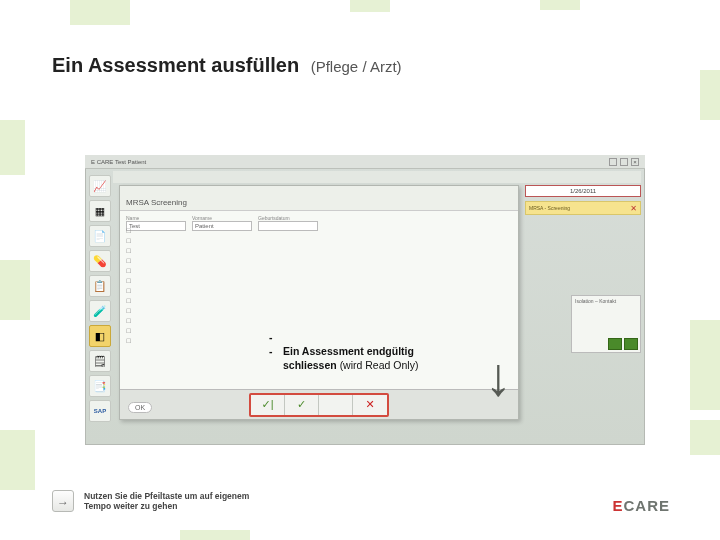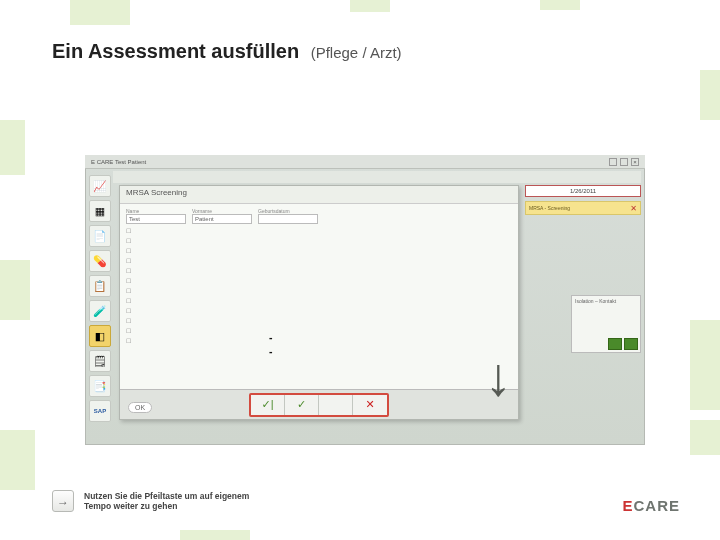--- a/index.html
+++ b/index.html
@@ -31,21 +31,21 @@
   .t5{left:0;top:260px;width:30px;height:60px;background:#e7f1d5}
   .t6{left:0;top:430px;width:35px;height:60px;}
   .t7{left:700px;top:70px;width:20px;height:50px;}
   .t8{left:690px;top:320px;width:30px;height:90px;}
   .t9{left:690px;top:420px;width:30px;height:35px;background:#e7f1d5}
   .t10{left:180px;top:530px;width:70px;height:10px;}
 
   
   .slide-title {
     position: absolute;
-    left: 52px; top: 40px;
+    left: 52px; top: 54px;
     font-size: 20px;
     font-weight: 700;
     color: #222;
     z-index: 3;
   }
   .slide-title .sub { font-weight: 400; font-size: 15px; color:#555; margin-left:6px;}
 
   
   .shot-wrap {
     position: absolute;
@@ -91,21 +91,21 @@
     background:#e4e8e2;
   }
 
   .panel-outer{
     position:absolute; left:34px; top:30px; width:400px; height:235px;
     background:#f7f9f5; border:1px solid #b2b6b0;
     box-shadow:2px 2px 4px rgba(0,0,0,.2);
   }
   .panel-head{
     height:18px; background:#edf0ea; border-bottom:1px solid #ccc;
-    font-size:8px; padding:2px 6px; color:#555;
+    font-size:8px; padding:12px 6px; color:#555;
   }
   .panel-fields{
     display:flex; gap:6px; padding:4px 6px; font-size:6px; color:#666;
   }
   .fld label{display:block;color:#888;font-size:5px;}
   .fld .box{border:1px solid #bbb;background:#fff;min-width:60px;height:10px;padding:1px 2px;}
 
   .panel-body{
     position:absolute; left:6px; right:6px; top:40px; bottom:38px;
     overflow:hidden;
@@ -186,21 +186,21 @@
   }
   .hint .keycap{
     width:22px; height:22px; border:1px solid #b7b9b5; border-radius:3px;
     background:linear-gradient(#fdfdfd,#e7e8e5);
     display:flex; align-items:center; justify-content:center;
     font-size:12px; color:#666;
   }
   .hint .txt{font-size:8.5px; color:#444; max-width:170px; line-height:1.2;font-weight:bold;}
 
   .brand{
-    position:absolute; right:40px; bottom:26px;
+    position:absolute; right:50px; bottom:26px;
     font-size:15px; font-weight:800; letter-spacing:1px;
     color:#6f7570; z-index:3;
   }
   .brand .e{color:#c33;background:#fff;}
 
 </style>
 </head>
 <body>
 
 <div class="bg-tiles">
@@ -329,20 +329,25 @@
     </div>
   </div>
 
   <div class="callout">
     <ul>
       <li>
         <span class="dash">-</span>
       </li>
       <li>
         <span class="dash">-</span>
+        <span class="txt">
+          <span>Ein Assessment endgültig</span><br>
+          <span>schliessen</span>
+          <span class="light">(wird Read Only)</span>
+        </span>
       </li>
     </ul>
   </div>
 
   <div class="big-arrow">↓</div>
 </div>
 
 <div class="hint">
   <div class="keycap">→</div>
   <div class="txt">Nutzen Sie die Pfeiltaste um auf eigenem Tempo weiter zu gehen</div>

